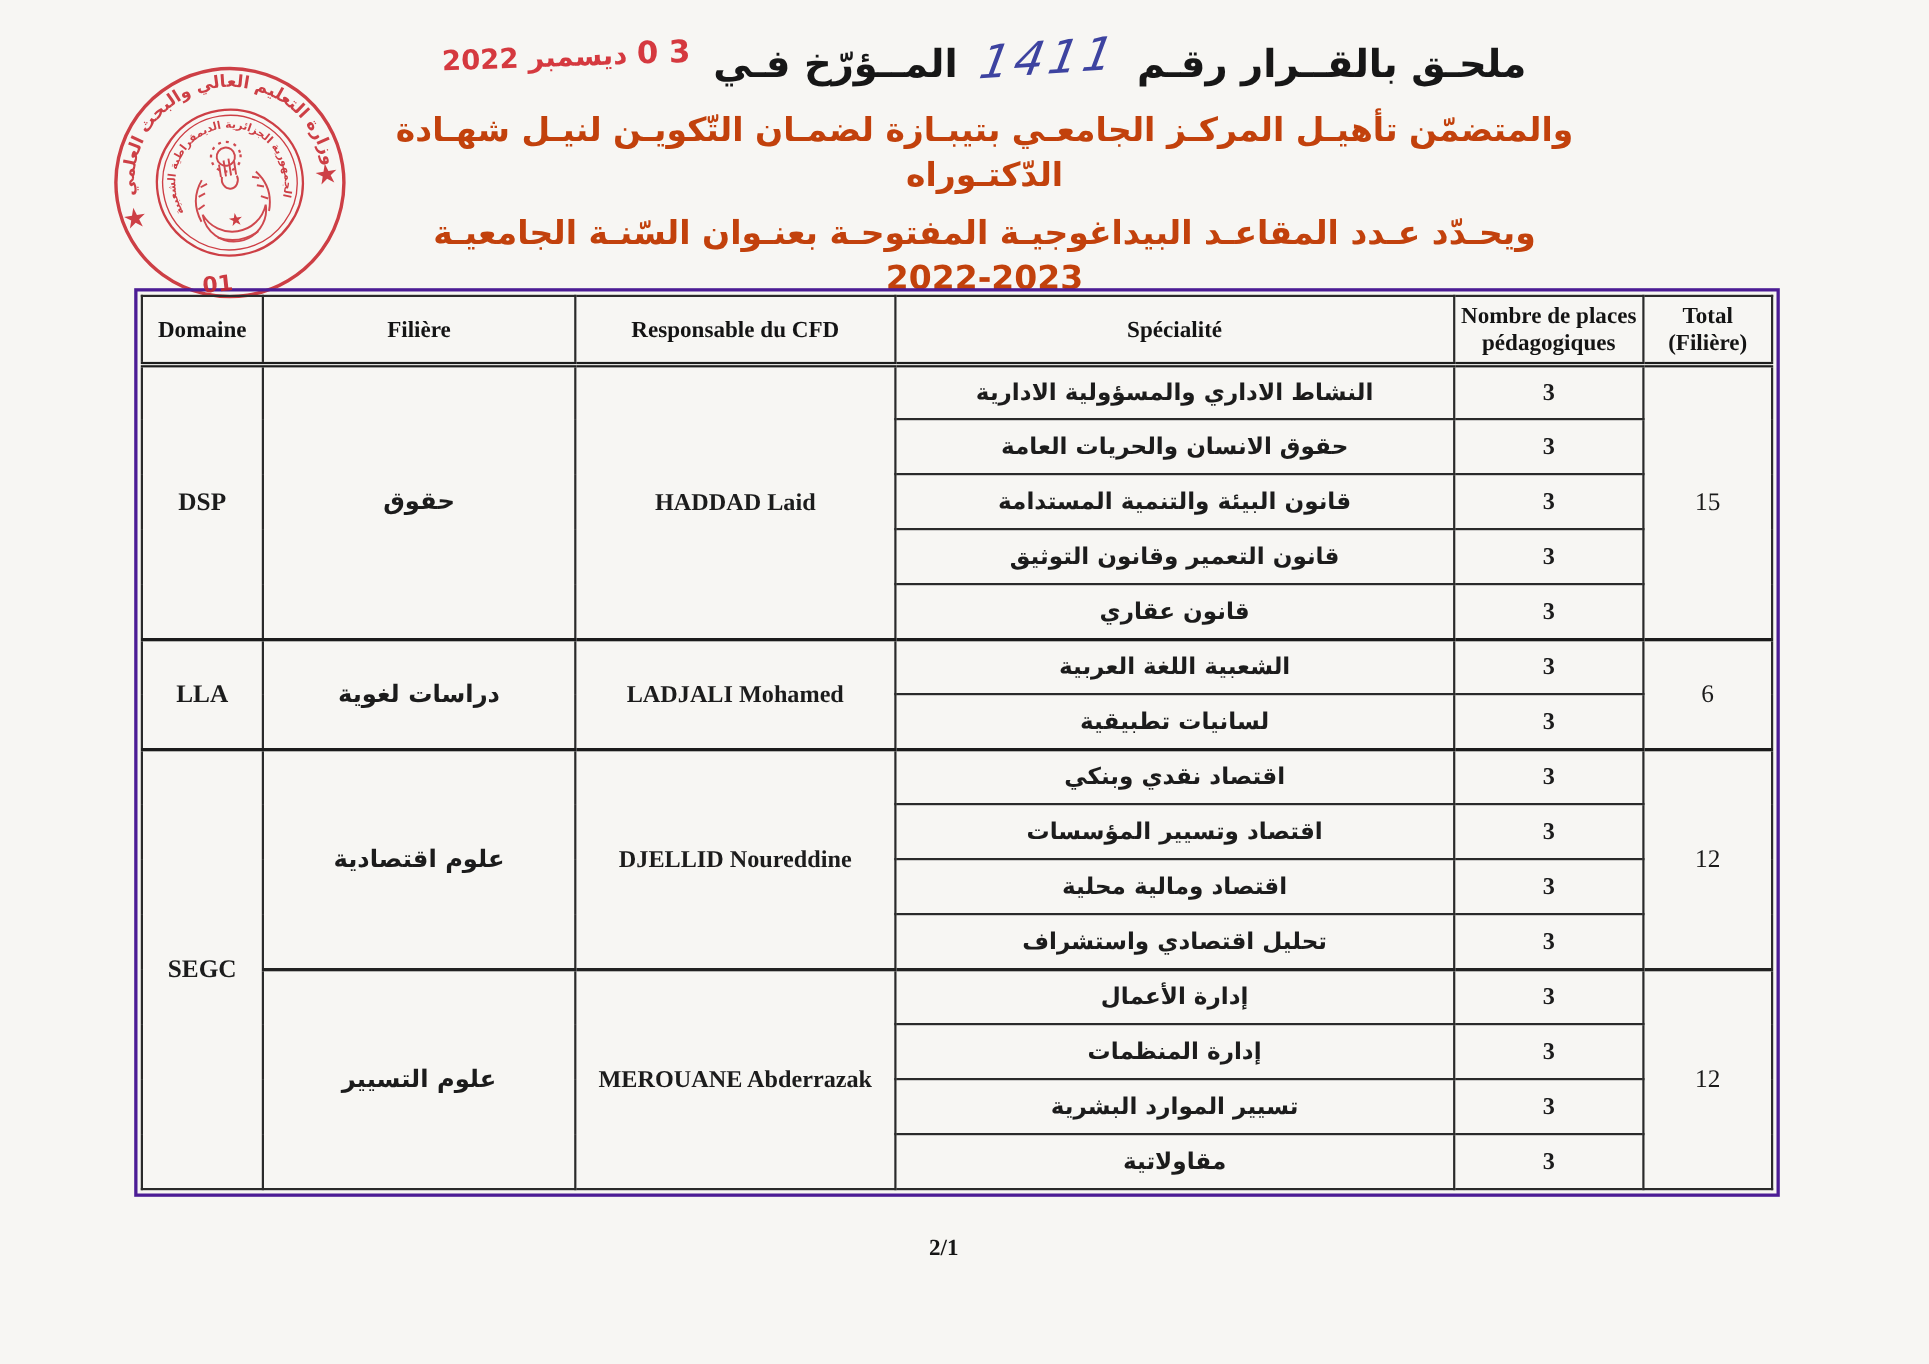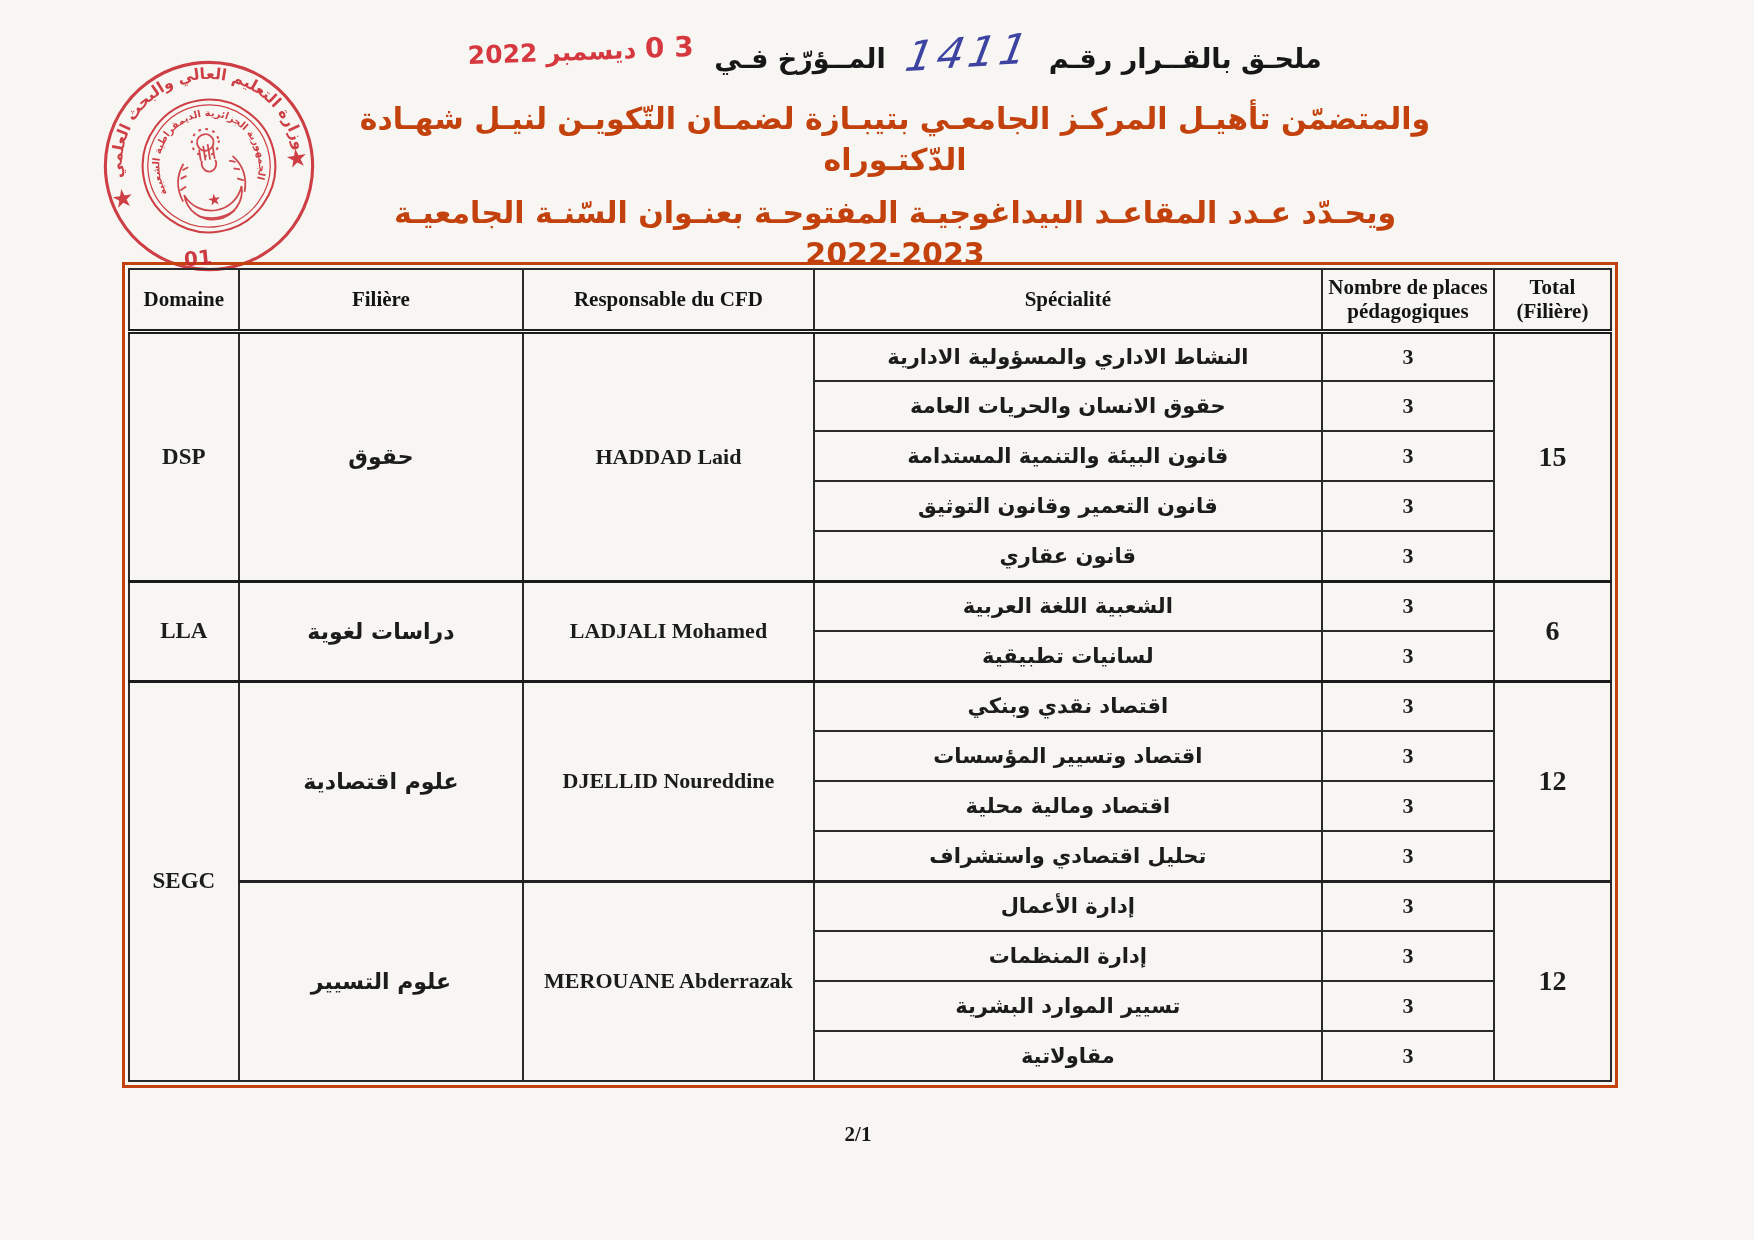--- a/index.html
+++ b/index.html
@@ -17,21 +17,21 @@
   
   .header-block{
     position:absolute;left:350px;top:34px;width:1090px;
     direction:rtl;text-align:center;
   }
   .h-line1{
     display:flex;flex-direction:row;direction:rtl;justify-content:center;align-items:center;
     gap:20px;margin-bottom:16px;
   }
   .ar{font-family:"DejaVu Sans", sans-serif;font-weight:700;color:#171717;}
-  .h-line1 .ar{font-size:27px;}
+  .h-line1 .ar{font-size:35px;}
   .hand-number{
     font-family:"DejaVu Sans", sans-serif;font-style:italic;font-weight:400;
     color:var(--handwriting-blue);font-size:42px;letter-spacing:4px;
     transform:skewX(-14deg) rotate(-4deg) translateY(-6px);direction:ltr;
   }
   .date-stamp{
     color:var(--datestamp-red);font-family:"DejaVu Sans", sans-serif;font-weight:700;
     font-size:25px;transform:rotate(-2deg) translateY(-8px);direction:rtl;white-space:nowrap;
   }
   .date-stamp .day{direction:ltr;unicode-bidi:isolate;letter-spacing:3px;font-size:28px;}
@@ -46,21 +46,21 @@
   }
   .seal text{font-family:"DejaVu Sans", sans-serif;}
   .stamp-number{
     position:absolute;left:184px;top:246px;z-index:6;
     color:var(--seal-red);font-family:"DejaVu Sans", sans-serif;font-weight:700;
     font-size:20px;transform:rotate(-6deg);opacity:.9;
   }
   
   .table-outer{
     position:absolute;left:122px;top:262px;width:1496px;
-    border:3px solid #c2410c;padding:3px;background:transparent;box-sizing:border-box;z-index:2;
+    border:3px solid #4c1d95;padding:3px;background:transparent;box-sizing:border-box;z-index:2;
   }
   table.doc{
     width:100%;border-collapse:collapse;table-layout:fixed;
     border:2px solid #212121;
   }
   table.doc th,table.doc td{
     border:2px solid #2a2a2a;text-align:center;vertical-align:middle;
     padding:2px 4px;box-sizing:border-box;overflow:hidden;
   }
   table.doc thead th{
@@ -68,21 +68,21 @@
     line-height:1.15;border-bottom:5px double #1d1d1d;color:#141414;
   }
   table.doc tbody td{height:50px;}
   tr.group-start td{border-top:3px solid #1b1b1b;}
   tr.filiere-start td{border-top:3px solid #222;}
   td.domaine{font-family:"Liberation Serif", serif;font-weight:700;font-size:23px;}
   td.filiere{font-family:"DejaVu Sans", sans-serif;font-weight:700;font-size:22px;direction:rtl;}
   td.responsable{font-family:"Liberation Serif", serif;font-weight:700;font-size:22px;}
   td.specialite{font-family:"DejaVu Sans", sans-serif;font-weight:700;font-size:21px;direction:rtl;}
   td.places{font-family:"Liberation Serif", serif;font-weight:700;font-size:22px;}
-  td.total{font-family:"Liberation Serif", serif;font-weight:700;font-size:28px;}
+  td.total{font-family:"Liberation Serif", serif;font-weight:400;font-size:23px;}
   
   .footer{
     position:absolute;left:110px;top:1122px;width:1496px;text-align:center;
     font-family:"Liberation Serif", serif;font-weight:700;font-size:21px;color:#161616;
   }
 </style>
 </head>
 <body>
 
 <div class="page">

